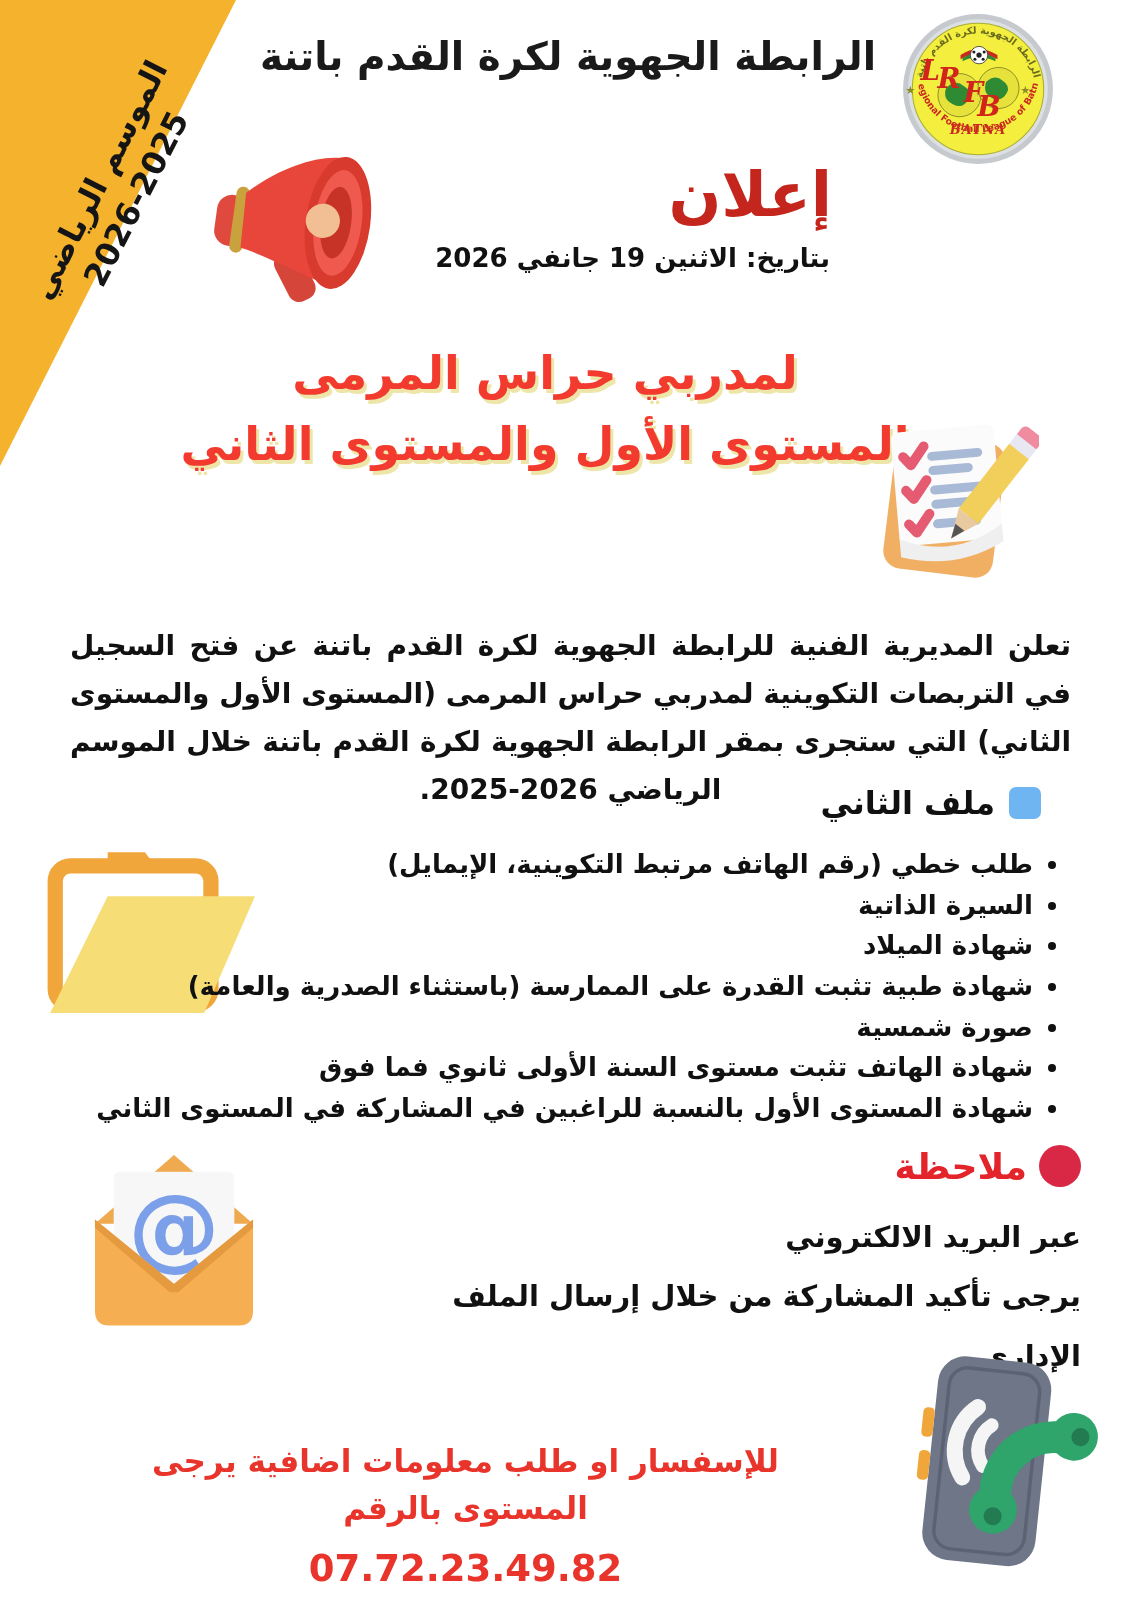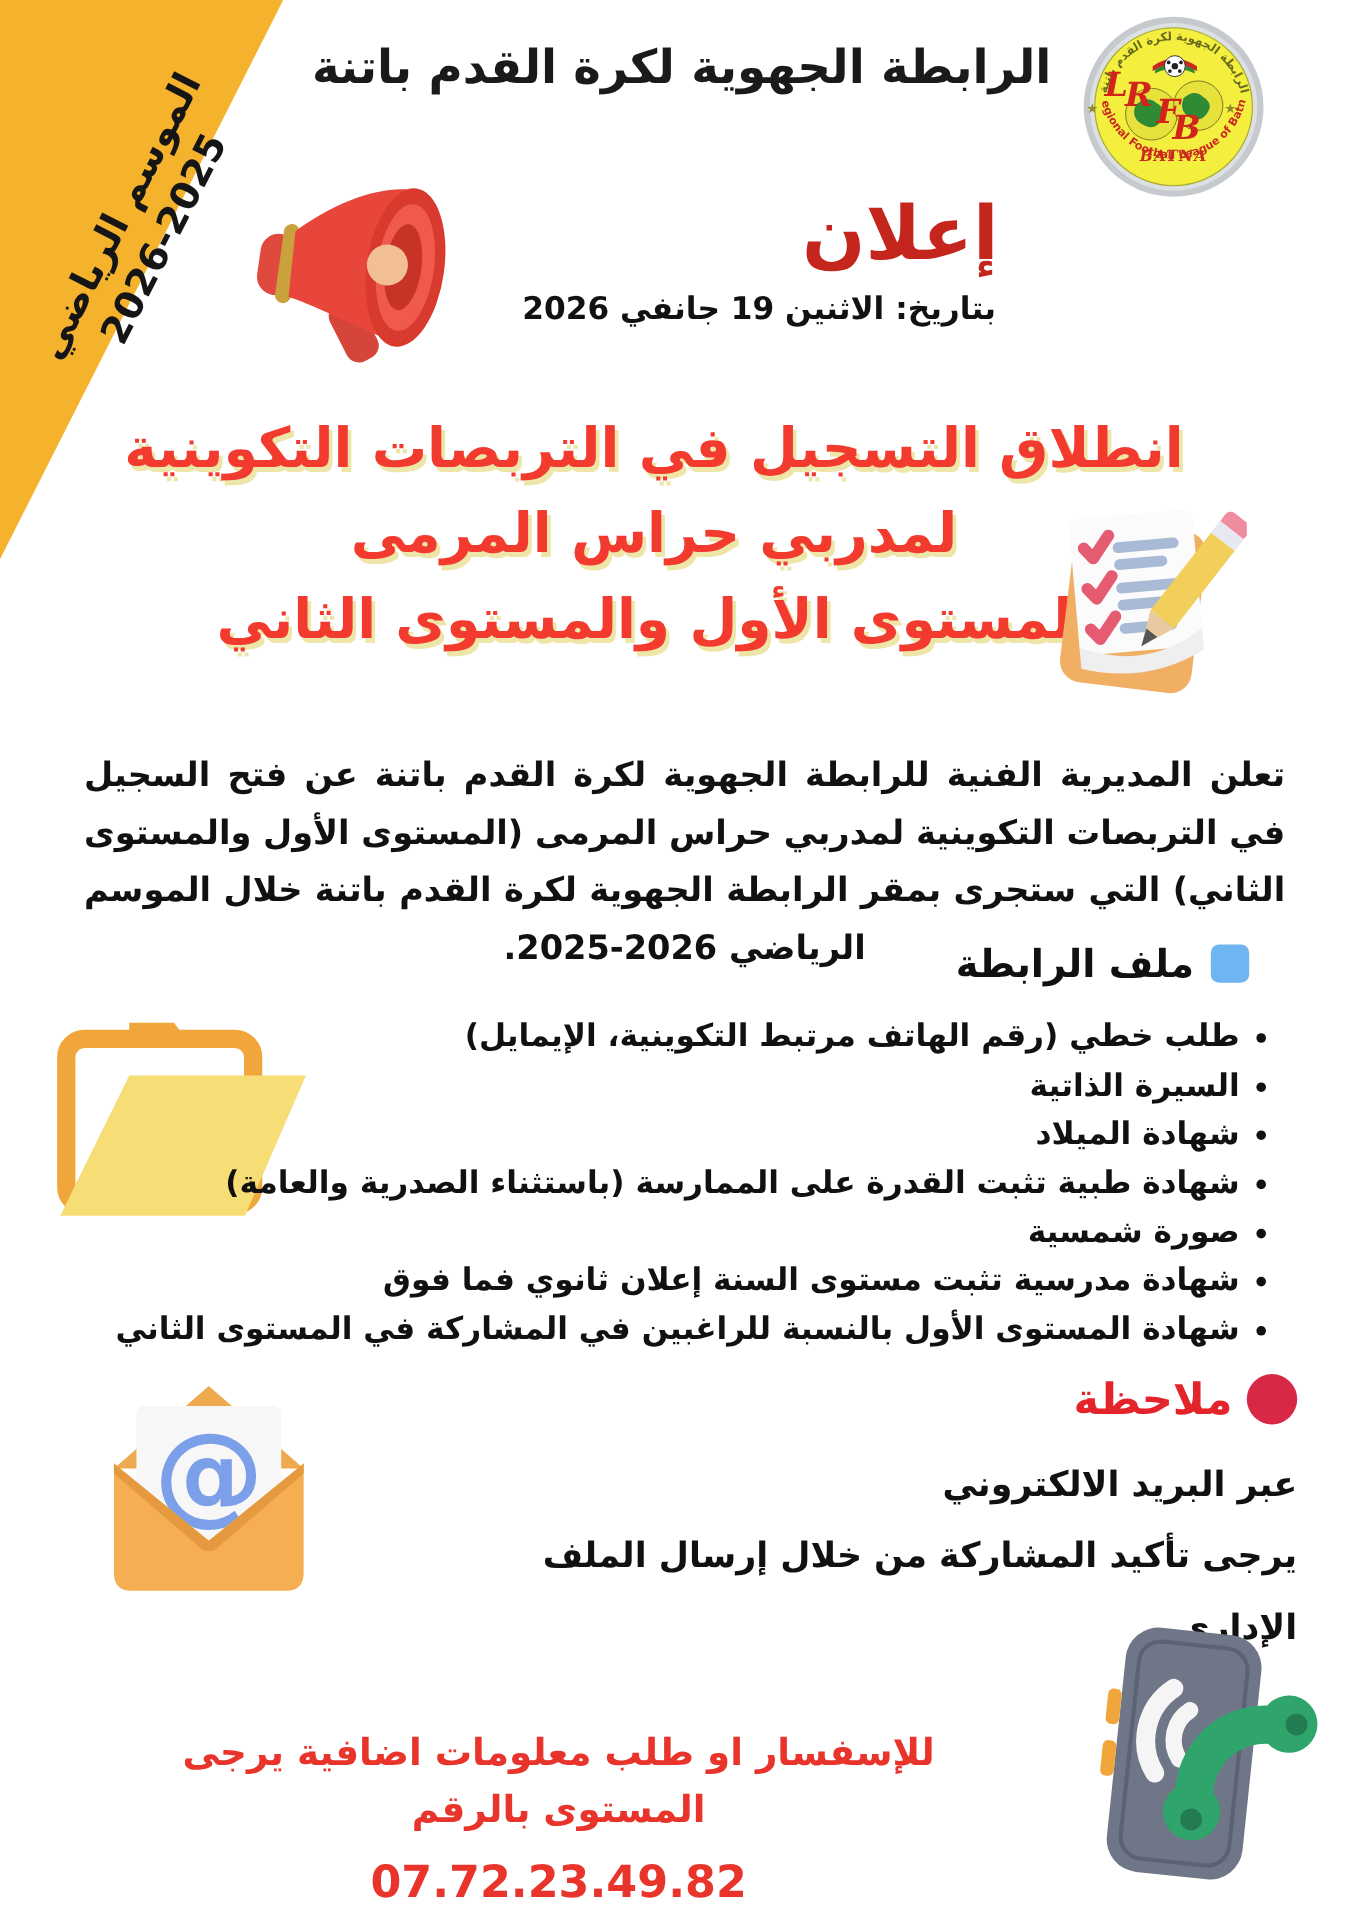--- a/index.html
+++ b/index.html
@@ -166,21 +166,20 @@
       <ellipse cx="70" cy="49" rx="12.5" ry="28" fill="#F05A4E"></ellipse>
       <ellipse cx="69" cy="49" rx="8" ry="19" fill="#C73327"></ellipse>
       <circle cx="62" cy="49" r="9" fill="#F2BE93"></circle>
     </g>
   </svg>
 
   <div class="announce-title">إعلان</div>
   <div class="announce-date">بتاريخ: الاثنين 19 جانفي 2026</div>
 
   <div class="main-title">
-    <div>انطلاق التسجيل في التربصات التكوينية</div>
     <div>لمدربي حراس المرمى</div>
     <div>المستوى الأول والمستوى الثاني</div>
   </div>
 
   <svg class="clipboard" viewBox="0 0 100 100" aria-hidden="true">
     <g transform="rotate(7 50 50)">
       <rect x="16" y="14" width="62" height="76" rx="10" fill="#F0AF63"></rect>
     </g>
     <g transform="rotate(-5 50 50)">
       <rect x="20" y="8" width="58" height="64" rx="4" fill="#FBFBFB"></rect>
@@ -204,37 +203,37 @@
       <rect x="67" y="16" width="14" height="46" fill="#F2CF5B"></rect>
       <path d="M67 62 L81 62 L74 78 Z" fill="#E8C9A0"></path>
       <path d="M70.8 70 L77.2 70 L74 78 Z" fill="#555"></path>
     </g>
   </svg>
 
   <p class="intro">تعلن المديرية الفنية للرابطة الجهوية لكرة القدم باتنة عن فتح السجيل في التربصات التكوينية لمدربي حراس المرمى (المستوى الأول والمستوى الثاني) التي ستجرى بمقر الرابطة الجهوية لكرة القدم باتنة خلال الموسم الرياضي 2026-2025.</p>
 
   <div class="file-heading">
     <span class="blue-square"></span>
-    <span class="file-heading-text">ملف الرابطة</span>
+    <span class="file-heading-text">ملف الثاني</span>
   </div>
 
   <svg class="folder" viewBox="0 0 130 100" aria-hidden="true">
     <path d="M40 2 h22 l9 12 h-31 z" fill="#F0A63A"></path>
     <rect x="9" y="10" width="92" height="82" rx="9" fill="none" stroke="#F0A63A" stroke-width="9"></rect>
     <path d="M40 28 L127 28 L97 97 L6 97 Z" fill="#F6DD75"></path>
   </svg>
 
   <div class="file-list">
     <ul>
       <li>طلب خطي (رقم الهاتف مرتبط التكوينية، الإيمايل)</li>
       <li>السيرة الذاتية</li>
       <li>شهادة الميلاد</li>
       <li>شهادة طبية تثبت القدرة على الممارسة (باستثناء الصدرية والعامة)</li>
       <li>صورة شمسية</li>
-      <li>شهادة مدرسية تثبت مستوى السنة إعلان ثانوي فما فوق</li>
+      <li>شهادة الهاتف تثبت مستوى السنة الأولى ثانوي فما فوق</li>
       <li>شهادة المستوى الأول بالنسبة للراغبين في المشاركة في المستوى الثاني</li>
     </ul>
   </div>
 
   <div class="note-heading">
     <span class="red-circle"></span>
     <span class="note-heading-text">ملاحظة</span>
   </div>
   <div class="note-body">
     <div>عبر البريد الالكتروني</div>

